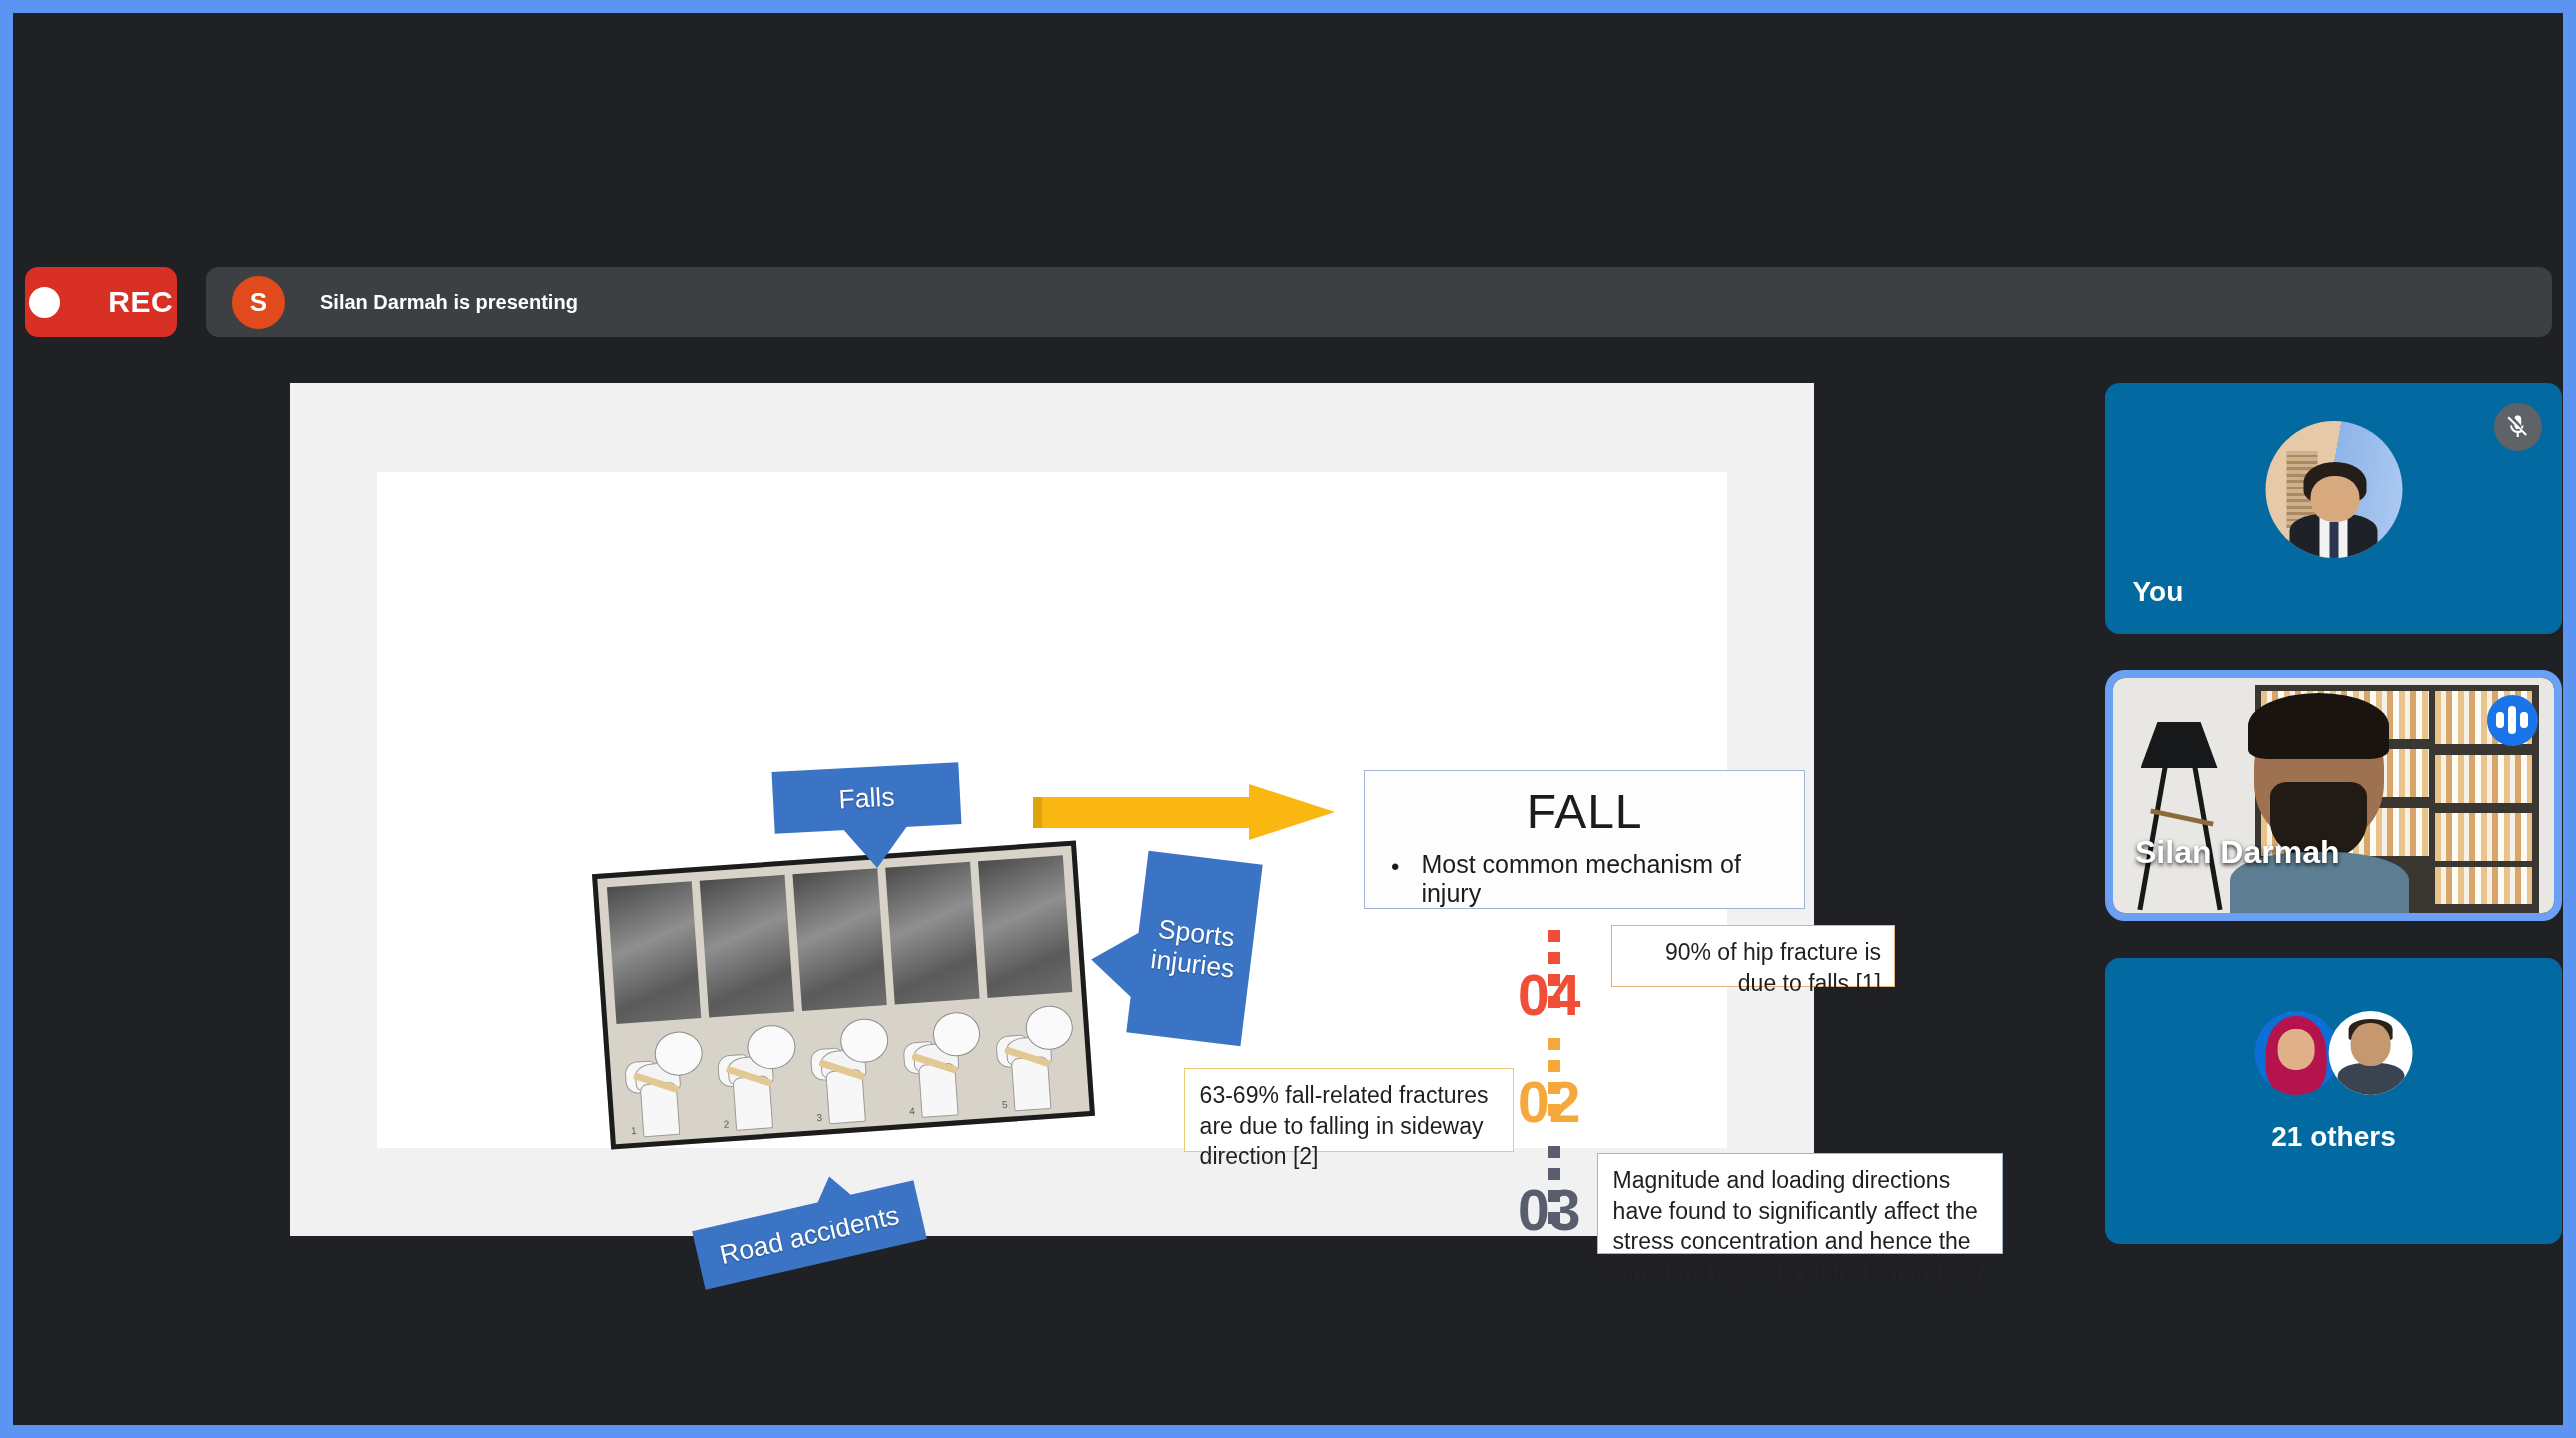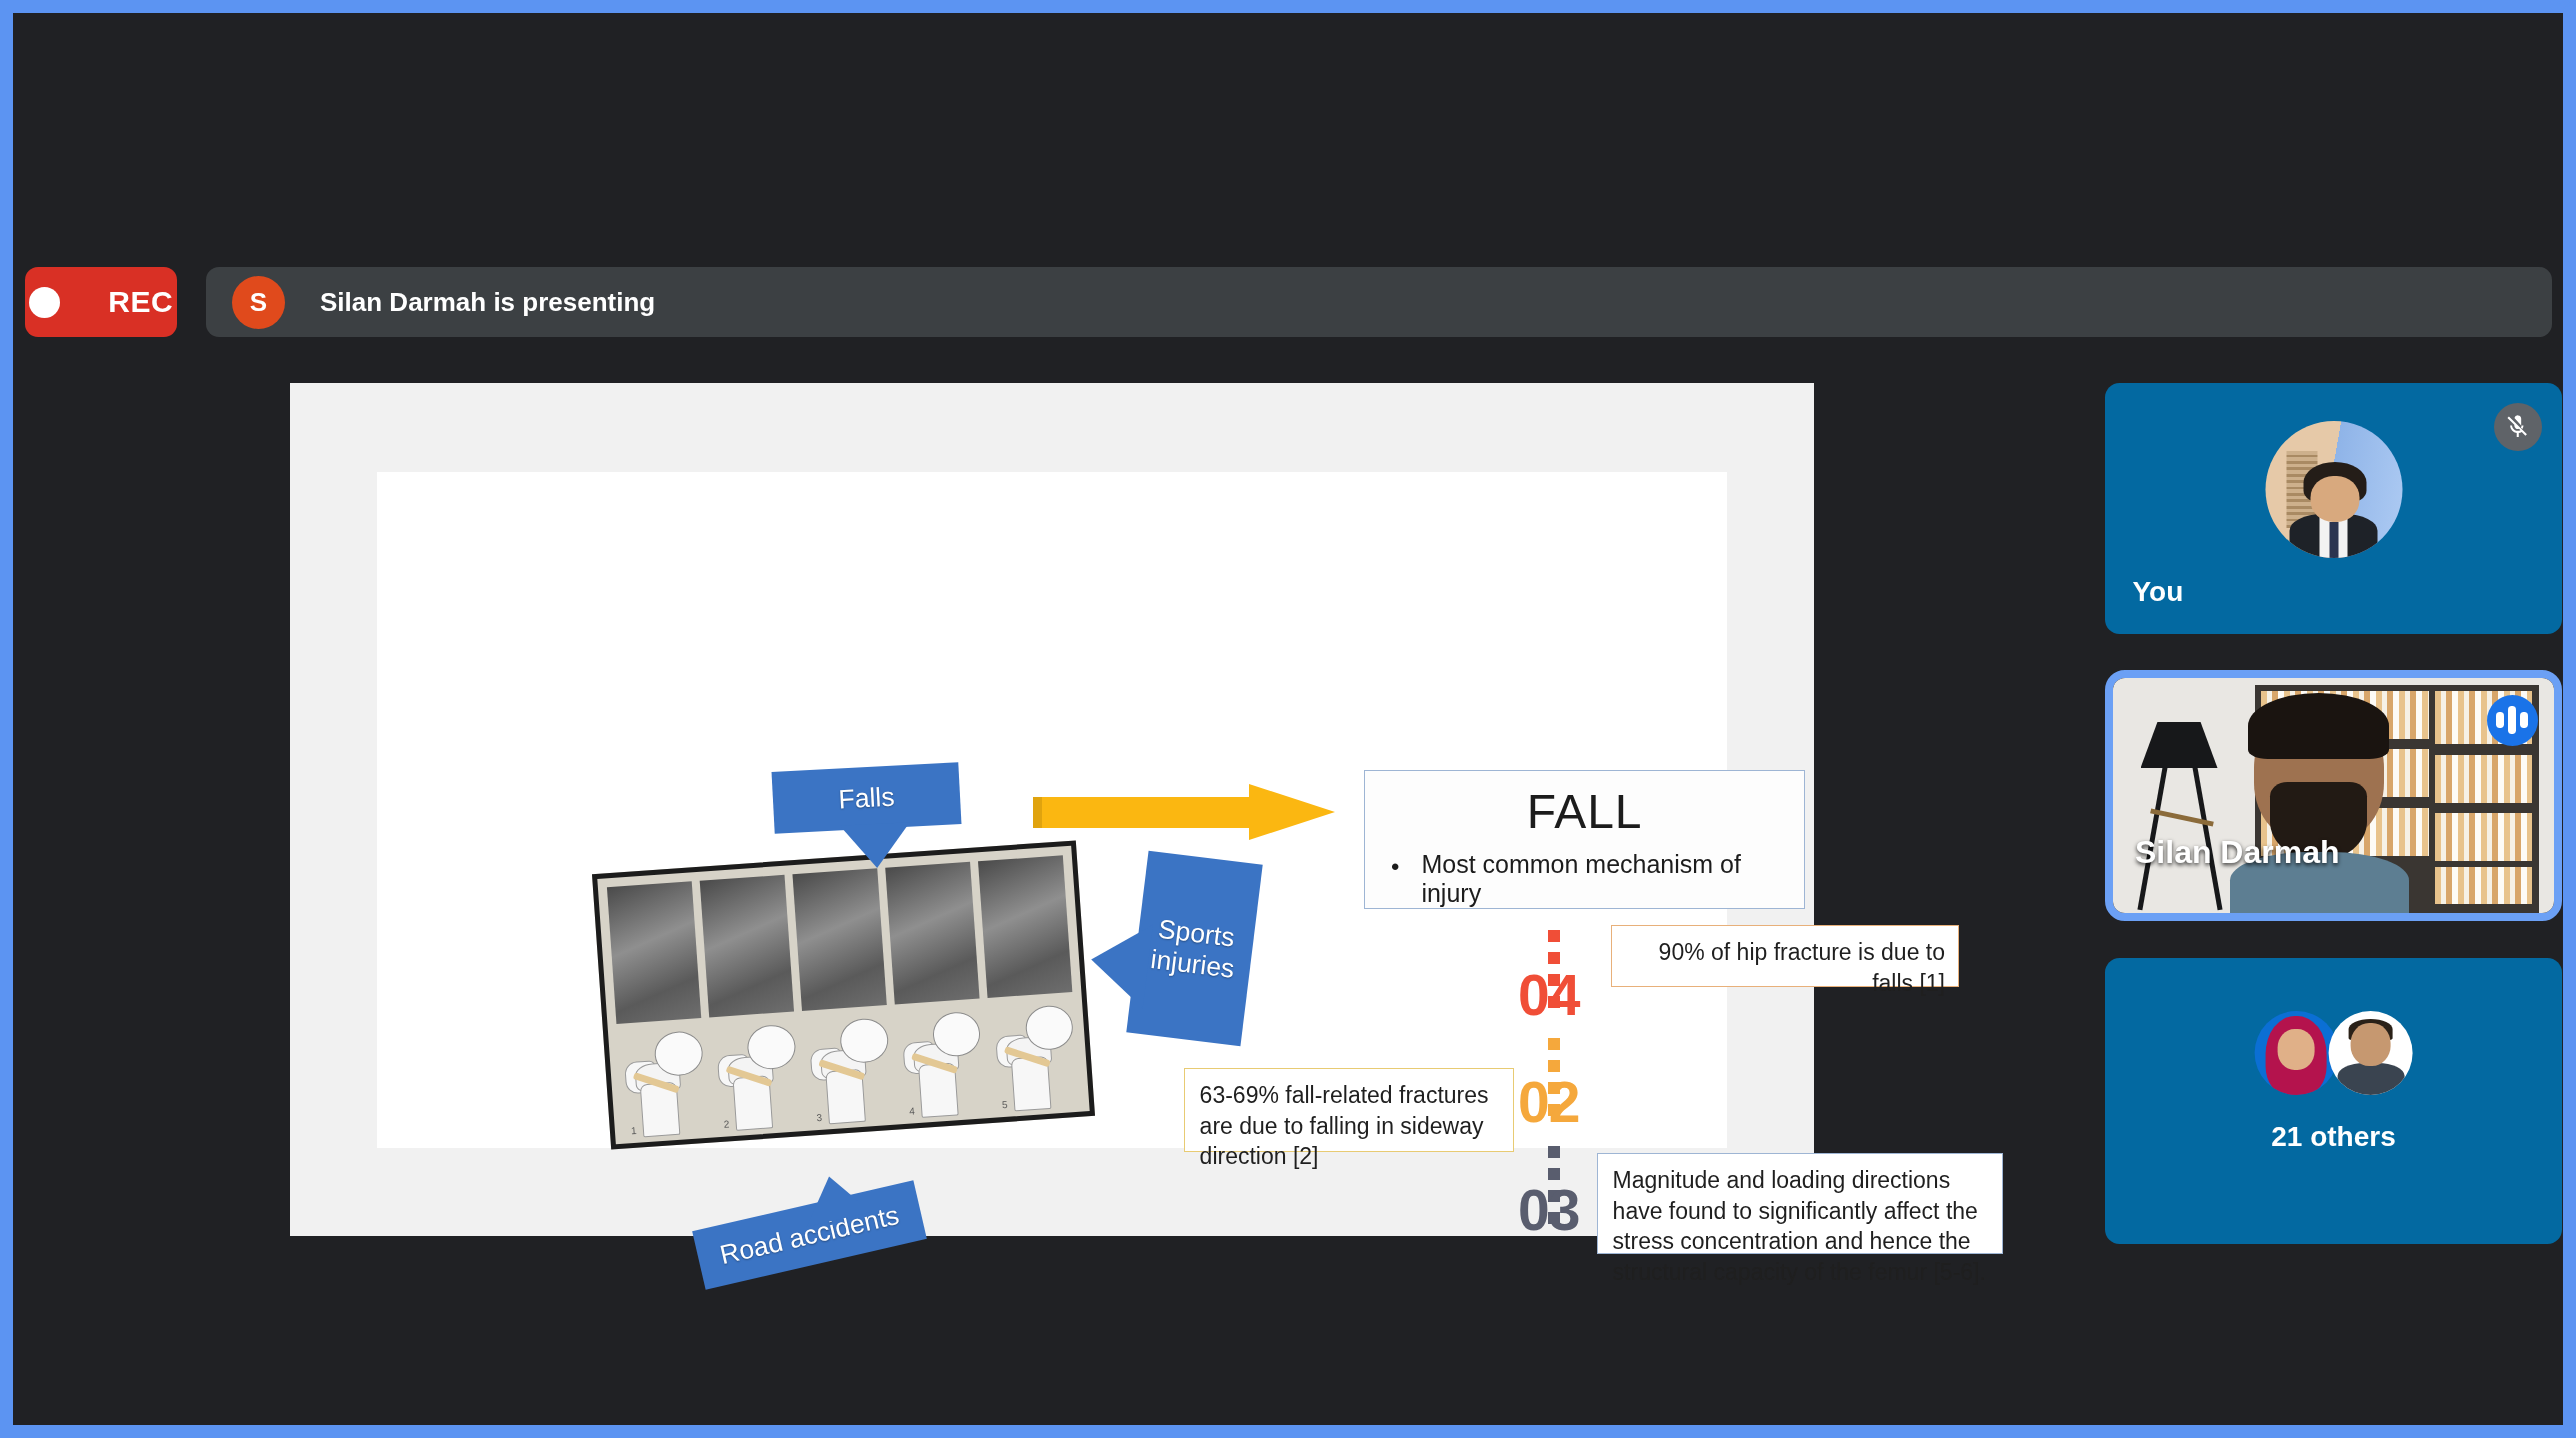--- a/index.html
+++ b/index.html
@@ -10,21 +10,21 @@
   
   .rec-chip{position:absolute;left:12px;top:254px;width:152px;height:70px;background:#d93025;
             border-radius:13px;display:flex;align-items:center;justify-content:center;gap:16.5px;}
   .rec-dot{width:31px;height:31px;border-radius:50%;background:#ffffff;}
   .rec-label{color:#ffffff;font-size:30px;font-weight:bold;letter-spacing:0.5px;margin-left:32px;}
 
   .present-bar{position:absolute;left:193px;top:254px;width:2346px;height:70px;background:#3c4043;
                border-radius:13px;display:flex;align-items:center;}
   .present-avatar{width:53px;height:53px;border-radius:50%;background:#e04a1c;margin-left:26px;
                   display:flex;align-items:center;justify-content:center;color:#fff;font-size:26px;font-weight:bold;}
-  .present-text{color:#ffffff;font-size:26px;font-weight:bold;margin-left:35px;}
+  .present-text{color:#ffffff;font-size:20px;font-weight:bold;margin-left:35px;}
 
   
   .slide-stage{position:absolute;left:277px;top:370px;width:1524px;height:853px;background:#f1f1f1;}
   .slide-inner{position:absolute;left:87px;top:89px;width:1350px;height:676px;background:#ffffff;}
 
   
   .fall-box{position:absolute;left:1074px;top:387px;width:441px;height:139px;background:#fdfdfd;
             border:1.8px solid #9eb5d4;box-sizing:border-box;}
   .fall-title{text-align:center;font-size:48px;color:#1c1c1c;margin-top:13px;letter-spacing:0.9px;
               font-family:"Liberation Sans",sans-serif;}
@@ -42,21 +42,21 @@
   .rail01{left:1258px;top:547px;}
   .rail01 span{background:#F04E37;}
   .rail02{left:1258px;top:655px;}
   .rail02 span{background:#F5A83C;}
   .rail03{left:1258px;top:763px;}
   .rail03 span{background:#595D6E;}
 
   
   .callout{position:absolute;box-sizing:border-box;background:#ffffff;}
   .callout p{margin:0;font-size:23px;color:#1f1f1f;line-height:1.33;}
-  .cb01{left:1321px;top:542px;width:348px;height:62px;border:1.8px solid #E8B07A;
+  .cb01{left:1321px;top:542px;width:284px;height:62px;border:1.8px solid #E8B07A;
         padding:11px 13px;text-align:right;}
   .cb02{left:894px;top:685px;width:330px;height:84px;border:1.8px solid #E8CB73;padding:11px 14.6px;}
   .cb03{left:1307px;top:770px;width:406px;height:101px;border:1.8px solid #9EB5D4;padding:11px 14.6px;}
 
   
   .yarrow{position:absolute;left:743px;top:401px;width:302px;height:57px;}
   .yarrow .tail{position:absolute;left:0;top:13px;width:222px;height:31px;background:#FBB711;}
   .yarrow .tailcap{position:absolute;left:0;top:13px;width:9.2px;height:31px;background:#E0A30E;}
   .yarrow .head{position:absolute;left:216px;top:0;width:0;height:0;
                 border-top:28px solid transparent;border-bottom:28px solid transparent;

